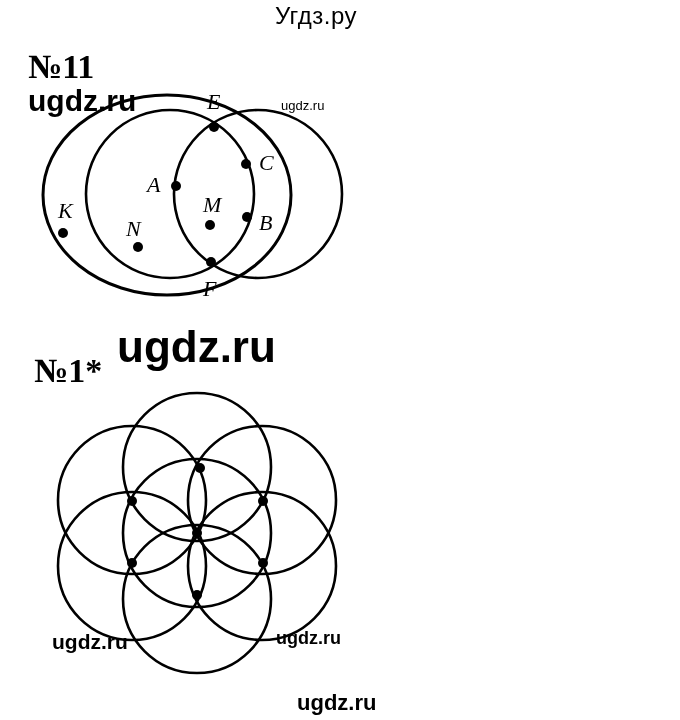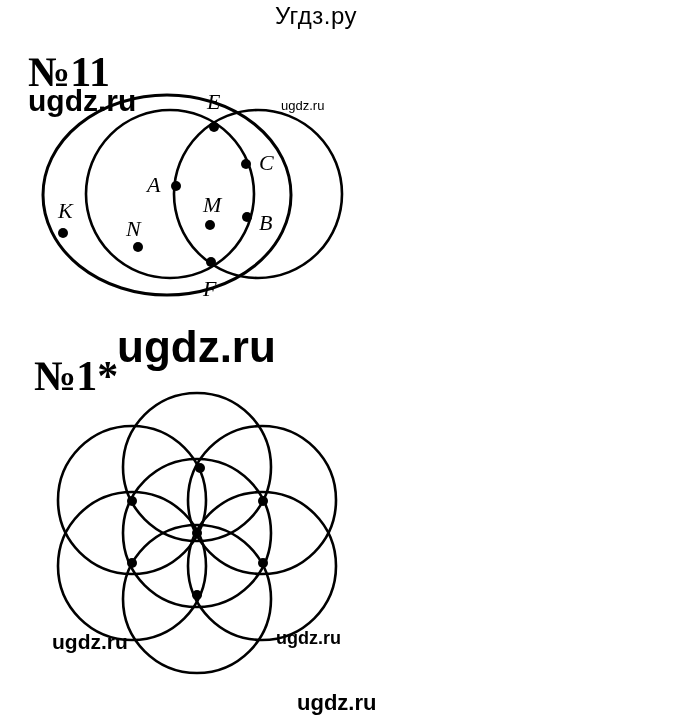--- a/index.html
+++ b/index.html
@@ -1,19 +1,19 @@
 <!DOCTYPE html>
 <html><head>
 <meta charset="utf-8">
 <style>
   html, body { margin: 0; padding: 0; background: #ffffff; }
   body { width: 680px; height: 720px; position: relative; overflow: hidden; font-family: "Liberation Sans", sans-serif; color: #000; }
   .abs { position: absolute; }
   .site-title { left: 0; width: 632px; top: 2px; text-align: center; font-size: 24px; font-weight: normal; letter-spacing: 0.5px; }
-  .task-num { font-family: "Liberation Serif", serif; font-weight: bold; font-size: 42px; }
+  .task-num { font-family: "Liberation Serif", serif; font-weight: bold; font-size: 34px; }
   .wm-big { font-weight: bold; font-size: 30px; }
   .wm-huge { font-weight: bold; font-size: 44px; }
   .wm-small { font-size: 13px; }
   .wm-mid { font-weight: bold; font-size: 18px; }
   .wm-bottom { font-weight: bold; font-size: 22px; }
   svg text { font-family: "Liberation Serif", serif; font-style: italic; font-size: 22px; }
 </style>
 </head>
 <body>
 

